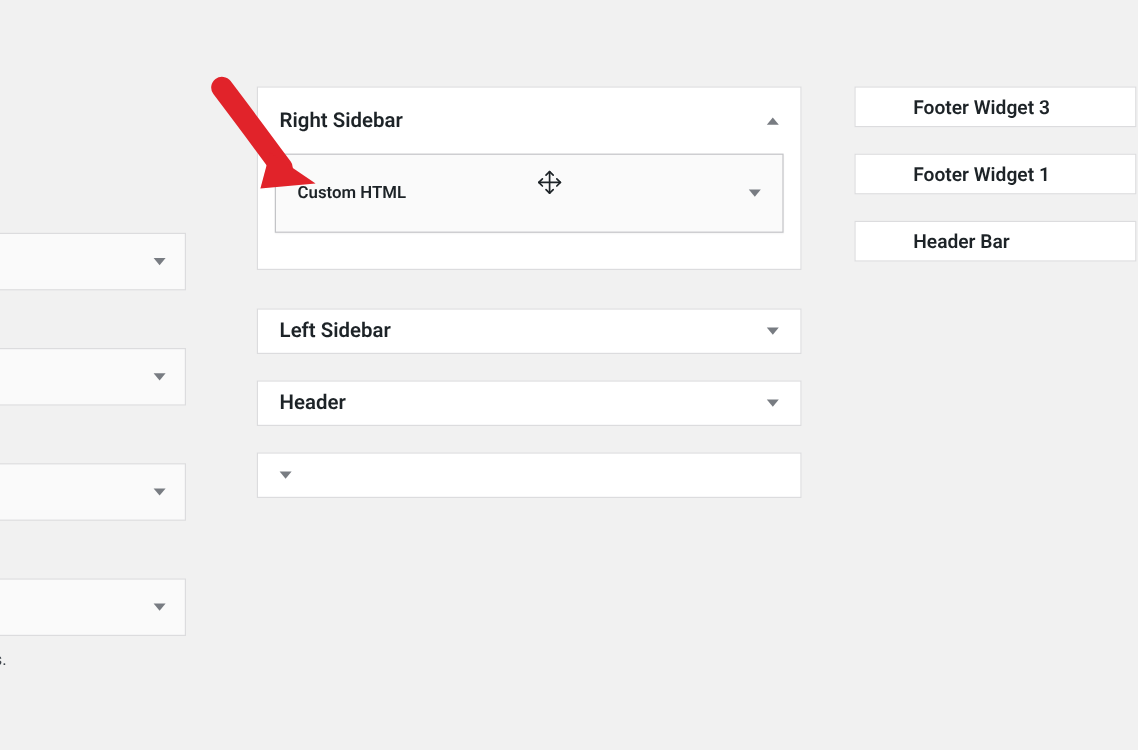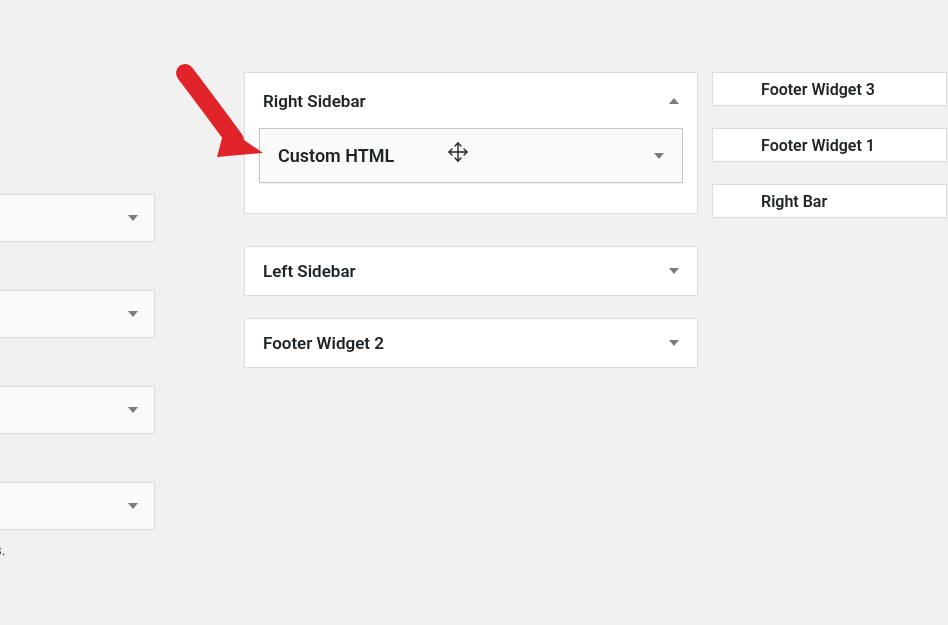--- a/index.html
+++ b/index.html
@@ -13,21 +13,21 @@
       color: #1d2327;
     }
     .left-col {
       position: absolute;
       left: -90px;
       top: 0;
       width: 245px;
     }
     .middle-col {
       position: absolute;
-      left: 244px;
+      left: 214px;
       top: 72px;
       width: 454px;
     }
     .right-col {
       position: absolute;
       left: 712px;
       top: 72px;
       width: 235px;
     }
     .desc {
@@ -37,21 +37,21 @@
     }
     .panel {
       background: #fff;
       border: 1px solid #dcdcde;
       margin-bottom: 22px;
     }
     .panel-header {
       display: flex;
       align-items: center;
       justify-content: space-between;
-      height: 48px;
+      height: 36px;
       padding: 0 18px;
       cursor: pointer;
     }
     .panel-header .title {
       font-size: 17px;
       font-weight: 600;
       color: #1d2327;
     }
     .right-col .panel-header {
       height: 32px;
@@ -67,27 +67,27 @@
       border-right: 5px solid transparent;
     }
     .triangle.down { border-top: 6px solid #787c82; }
     .triangle.up { border-bottom: 6px solid #787c82; }
     .expanded-body {
       padding: 0 14px 30px 14px;
     }
     .widget-item {
       background: #fafafa;
       border: 1px solid #c3c4c7;
-      height: 55px;
+      height: 66px;
       display: flex;
       align-items: center;
       justify-content: space-between;
       padding: 0 18px;
       cursor: move;
-      font-size: 18px;
+      font-size: 14px;
       font-weight: 600;
       color: #1d2327;
       box-shadow: 0 1px 1px rgba(0,0,0,0.04);
     }
     .left-widget {
       background: #fafafa;
       border: 1px solid #dcdcde;
       height: 48px;
       display: flex;
       align-items: center;
@@ -161,44 +161,49 @@
     </div>
   </div>
 
   <div class="panel">
     <div class="panel-header">
       <span class="title">Left Sidebar</span>
       <span class="triangle down"></span>
     </div>
   </div>
 
-
-
-  <div class="panel">
-    <div class="panel-header">
-      <span class="title">Footer Widget 2</span>
+  <div class="panel">
+    <div class="panel-header">
+      <span class="title">Header</span>
+      <span class="triangle down"></span>
+    </div>
+  </div>
+
+
+  <div class="panel">
+    <div class="panel-header">
       <span class="triangle down"></span>
     </div>
   </div>
 </div>
 
 <div class="right-col">
   <div class="panel">
     <div class="panel-header">
       <span class="title">Footer Widget 3</span>
     </div>
   </div>
   <div class="panel">
     <div class="panel-header">
       <span class="title">Footer Widget 1</span>
     </div>
   </div>
   <div class="panel">
     <div class="panel-header">
-      <span class="title">Right Bar</span>
+      <span class="title">Header Bar</span>
     </div>
   </div>
 </div>
 
 <svg class="arrow-annotation" width="110" height="120" viewBox="0 0 110 120">
   <path d="M 20 18 Q 48 55 70 85" stroke="#e1232a" stroke-width="18" fill="none" stroke-linecap="round"></path>
   <polygon points="60,72 98,98 52,102" fill="#e1232a"></polygon>
 </svg>
 
 <svg class="move-cursor" width="24" height="24" viewBox="0 0 24 24">

